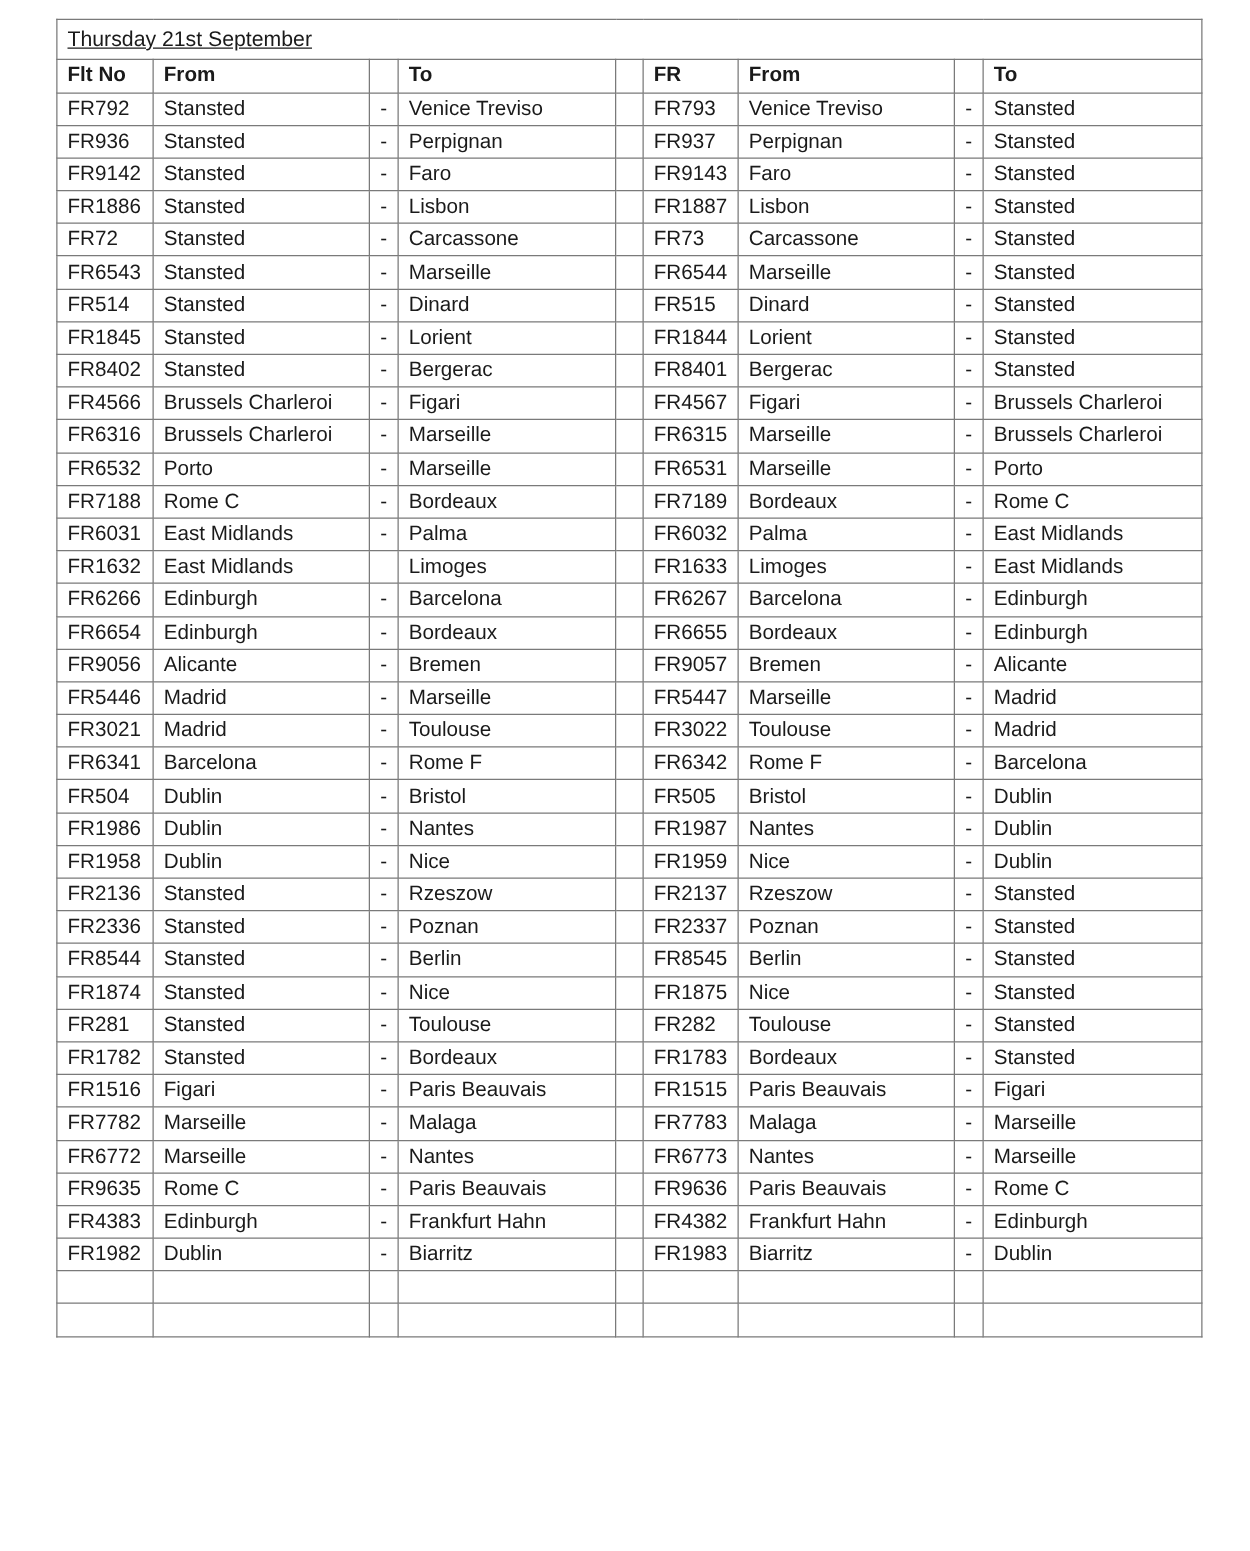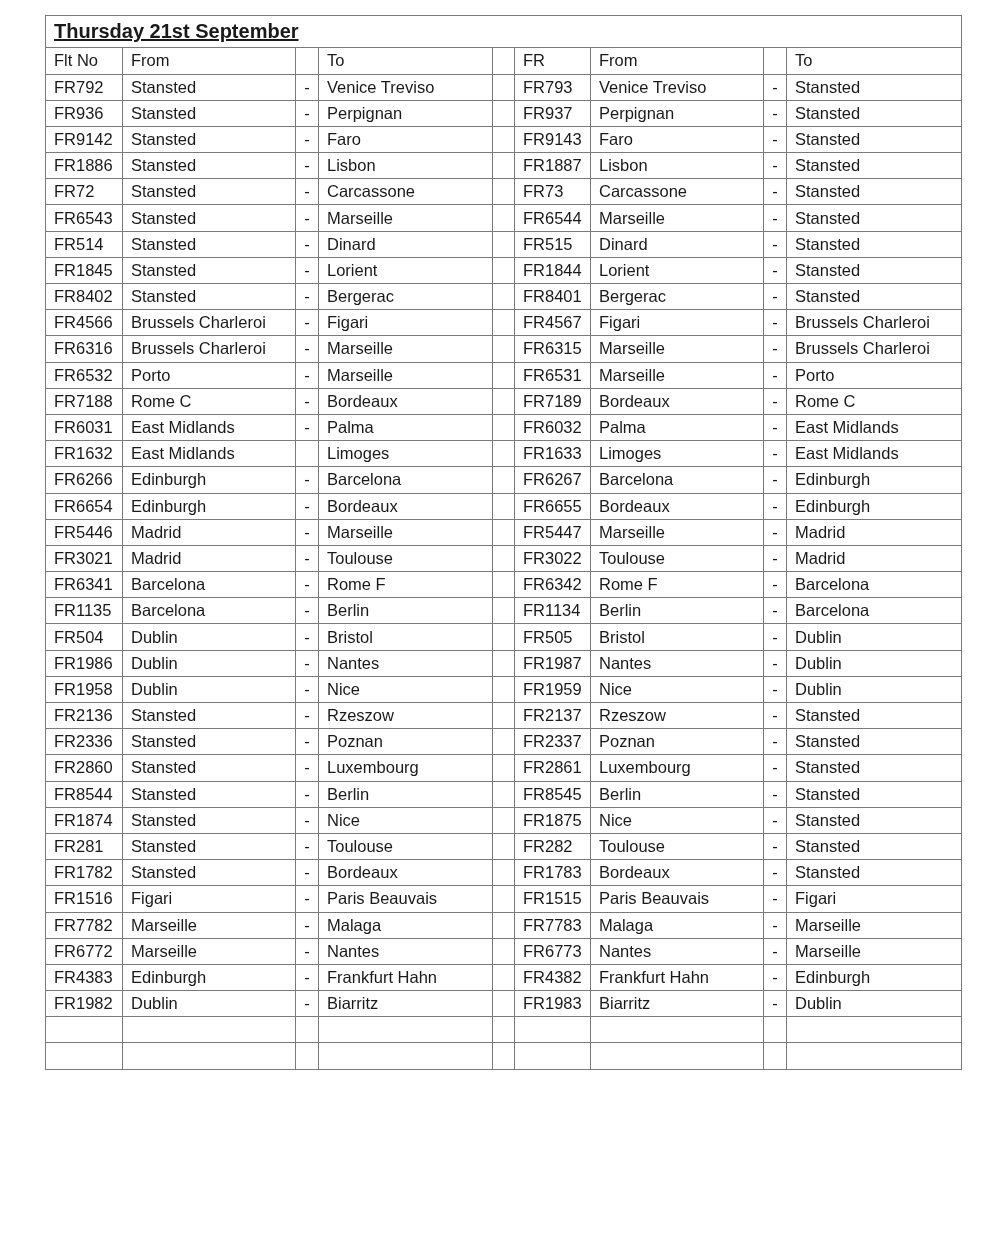--- a/index.html
+++ b/index.html
@@ -2,22 +2,22 @@
 <html><head>
 <meta charset="utf-8">
 <style>
   html, body { margin:0; padding:0; background:#ffffff; }
   body { width:1000px; height:1241px; overflow:hidden; position:relative;
          font-family:"Liberation Sans", sans-serif; color:#1a1a1a; }
   table.sched { position:absolute; left:45px; top:15px; border-collapse:collapse;
                 table-layout:fixed; width:916px; font-size:16.5px; }
   table.sched td { border:1.5px solid #7a7a7a; padding:0 0 0 8px; height:25.2px;
                    white-space:nowrap; overflow:hidden; line-height:25px; }
-  td.title { height:31px !important; font-weight:bold; text-decoration:underline; font-size:20px; }
-  tr.hdr td { font-weight:normal; height:25.5px;margin-top:16px; }
+  td.title { height:31px !important; font-weight:normal; text-decoration:underline; font-size:17px; }
+  tr.hdr td { font-weight:bold; height:25.5px;margin-top:16px; }
   td.dash { text-align:center; padding:0 !important; }
   td.gap { padding:0 !important; }
 </style>
 </head>
 <body>
 
 <table class="sched">
   <colgroup>
     <col style="width:77px">
       <col style="width:173px">
@@ -225,20 +225,31 @@
         <td>Edinburgh</td>
         <td class="dash">-</td>
         <td>Bordeaux</td>
         <td class="gap"></td>
         <td>FR6655</td>
         <td>Bordeaux</td>
         <td class="dash">-</td>
         <td>Edinburgh</td>
       </tr>
       <tr>
+        <td>FR9056</td>
+        <td>Alicante</td>
+        <td class="dash">-</td>
+        <td>Bremen</td>
+        <td class="gap"></td>
+        <td>FR9057</td>
+        <td>Bremen</td>
+        <td class="dash">-</td>
+        <td>Alicante</td>
+      </tr>
+      <tr>
         <td>FR5446</td>
         <td>Madrid</td>
         <td class="dash">-</td>
         <td>Marseille</td>
         <td class="gap"></td>
         <td>FR5447</td>
         <td>Marseille</td>
         <td class="dash">-</td>
         <td>Madrid</td>
       </tr>
@@ -258,31 +269,20 @@
         <td>Barcelona</td>
         <td class="dash">-</td>
         <td>Rome F</td>
         <td class="gap"></td>
         <td>FR6342</td>
         <td>Rome F</td>
         <td class="dash">-</td>
         <td>Barcelona</td>
       </tr>
       <tr>
-        <td>FR1135</td>
-        <td>Barcelona</td>
-        <td class="dash">-</td>
-        <td>Berlin</td>
-        <td class="gap"></td>
-        <td>FR1134</td>
-        <td>Berlin</td>
-        <td class="dash">-</td>
-        <td>Barcelona</td>
-      </tr>
-      <tr>
         <td>FR504</td>
         <td>Dublin</td>
         <td class="dash">-</td>
         <td>Bristol</td>
         <td class="gap"></td>
         <td>FR505</td>
         <td>Bristol</td>
         <td class="dash">-</td>
         <td>Dublin</td>
       </tr>
@@ -324,31 +324,20 @@
         <td>Stansted</td>
         <td class="dash">-</td>
         <td>Poznan</td>
         <td class="gap"></td>
         <td>FR2337</td>
         <td>Poznan</td>
         <td class="dash">-</td>
         <td>Stansted</td>
       </tr>
       <tr>
-        <td>FR2860</td>
-        <td>Stansted</td>
-        <td class="dash">-</td>
-        <td>Luxembourg</td>
-        <td class="gap"></td>
-        <td>FR2861</td>
-        <td>Luxembourg</td>
-        <td class="dash">-</td>
-        <td>Stansted</td>
-      </tr>
-      <tr>
         <td>FR8544</td>
         <td>Stansted</td>
         <td class="dash">-</td>
         <td>Berlin</td>
         <td class="gap"></td>
         <td>FR8545</td>
         <td>Berlin</td>
         <td class="dash">-</td>
         <td>Stansted</td>
       </tr>
@@ -410,20 +399,31 @@
       <tr>
         <td>FR6772</td>
         <td>Marseille</td>
         <td class="dash">-</td>
         <td>Nantes</td>
         <td class="gap"></td>
         <td>FR6773</td>
         <td>Nantes</td>
         <td class="dash">-</td>
         <td>Marseille</td>
+      </tr>
+      <tr>
+        <td>FR9635</td>
+        <td>Rome C</td>
+        <td class="dash">-</td>
+        <td>Paris Beauvais</td>
+        <td class="gap"></td>
+        <td>FR9636</td>
+        <td>Paris Beauvais</td>
+        <td class="dash">-</td>
+        <td>Rome C</td>
       </tr>
       <tr>
         <td>FR4383</td>
         <td>Edinburgh</td>
         <td class="dash">-</td>
         <td>Frankfurt Hahn</td>
         <td class="gap"></td>
         <td>FR4382</td>
         <td>Frankfurt Hahn</td>
         <td class="dash">-</td>

